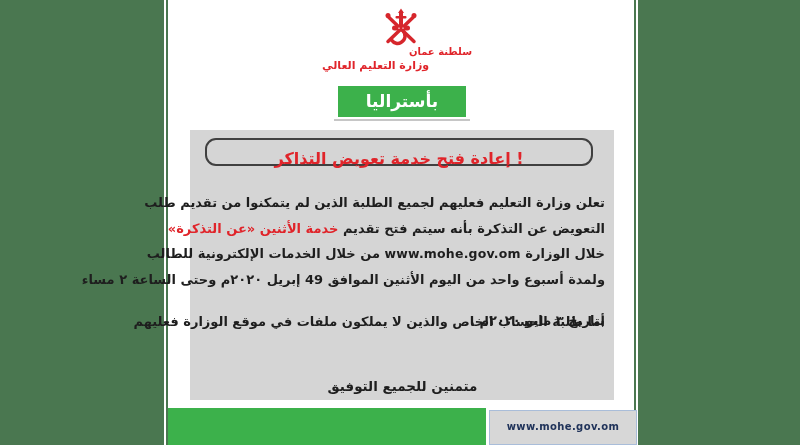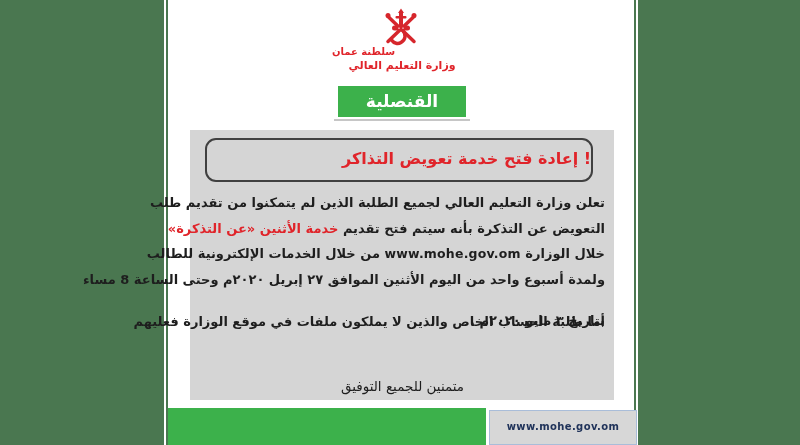--- a/index.html
+++ b/index.html
@@ -16,43 +16,43 @@
     font-family:"DejaVu Sans", sans-serif;
   }
   .abs{position:absolute;}
   
   .side-left{left:0;top:0;width:164px;height:445px;background:var(--dg);}
   .vline-left{left:166px;top:0;width:2px;height:445px;background:var(--dg);}
   .side-right{left:638px;top:0;width:162px;height:445px;background:var(--dg);}
   .vline-right{left:634px;top:0;width:2px;height:445px;background:var(--dg);}
   
   .emblem{left:380px;top:8px;width:42px;height:41px;}
-  .org1{left:332px;top:46px;width:140px;text-align:left;
+  .org1{left:332px;top:46px;width:140px;text-align:right;
         font-size:10px;font-weight:bold;color:var(--red);line-height:12px;}
-  .org2{left:322px;top:59px;width:160px;text-align:center;
+  .org2{left:322px;top:59px;width:160px;text-align:left;
         font-size:11px;font-weight:bold;color:var(--red);line-height:14px;}
   .banner{left:338px;top:86px;width:128px;height:31px;background:var(--bg);
         color:#ffffff;font-size:17px;font-weight:bold;text-align:center;line-height:30px;}
   .banner-shadow{left:334px;top:119px;width:136px;height:2px;background:#c6c6c6;}
   
   .graybox{left:190px;top:130px;width:424px;height:270px;background:var(--gray);}
-  .titlebox{left:205px;top:138px;width:388px;height:44px;border:2px solid #404040;
+  .titlebox{left:205px;top:138px;width:388px;height:28px;border:2px solid #404040;
         border-radius:11px;color:var(--red);font-size:16px;font-weight:bold;
-        line-height:37px;}
+        text-align:center;line-height:37px;}
   .para{left:200px;width:405px;color:var(--ink);font-size:13px;font-weight:bold;}
   .para1{top:190px;}
   .para1 .pline{height:25.5px;line-height:25.5px;}
   .para2{top:310px;}
   .para2 .pline{height:23px;line-height:23px;}
   .pline{text-align:justify;text-align-last:justify;white-space:nowrap;}
   .pline.last{text-align-last:right;margin-top:16px;}
   .red{color:var(--red);}
   .latin{font-size:12.5px;letter-spacing:0.2px;}
   .closing{left:200px;top:376px;width:405px;text-align:center;
-        font-size:13.5px;font-weight:normal;color:var(--ink);line-height:20px;}
+        font-size:13.5px;font-weight:bold;color:var(--ink);line-height:20px;}
   
   .footer-band{left:168px;top:408px;width:318px;height:37px;background:var(--bg);}
   .footer-web{left:489px;top:410px;width:148px;height:35px;background:#d7d7d7;
         border:1px solid #a9bdd9;color:#20335a;font-size:10px;font-weight:bold;
         text-align:center;line-height:32px;letter-spacing:0.4px;}
 </style>
 </head>
 <body>
 
 <div class="abs side-left"></div>
@@ -70,31 +70,31 @@
     <rect x="38" y="6" width="8" height="30" rx="2" stroke="none"></rect>
     <rect x="31" y="15" width="22" height="5" rx="2" stroke="none"></rect>
     <rect x="24" y="34" width="36" height="10" rx="5" stroke="none"></rect>
     <path d="M38 38 L38 41 M46 38 L46 41" stroke="#ffffff" stroke-width="2"></path>
     <path d="M46 44 C52 52 52 62 42 68 C36 71.5 28 70 24 64" stroke-width="7" fill="none" stroke-linecap="round"></path>
   </g>
 </svg>
 <div class="abs org1" dir="rtl">سلطنة عمان</div>
 <div class="abs org2" dir="rtl">وزارة التعليم العالي</div>
 
-<div class="abs banner" dir="rtl">القنصلية</div>
+<div class="abs banner" dir="rtl">بأستراليا</div>
 <div class="abs banner-shadow"></div>
 
 <div class="abs graybox"></div>
 <div class="abs titlebox" dir="rtl">! إعادة فتح خدمة تعويض التذاكر</div>
 
 <div class="abs para para1" dir="rtl">
-  <div class="pline"><span>تعلن وزارة التعليم العالي لجميع الطلبة الذين لم يتمكنوا من تقديم طلب</span></div>
+  <div class="pline"><span>تعلن وزارة التعليم فعليهم لجميع الطلبة الذين لم يتمكنوا من تقديم طلب</span></div>
   <div class="pline"><span>التعويض عن التذكرة بأنه سيتم فتح تقديم </span><span class="red">خدمة الأثنين «عن التذكرة»</span></div>
   <div class="pline"><span>خلال الوزارة </span><span class="latin">www.mohe.gov.om</span><span> من خلال الخدمات الإلكترونية للطالب</span></div>
-  <div class="pline"><span>ولمدة أسبوع واحد من اليوم الأثنين الموافق ٢٧ إبريل ٢٠٢٠م وحتى الساعة 8 مساء</span></div>
+  <div class="pline"><span>ولمدة أسبوع واحد من اليوم الأثنين الموافق 49 إبريل ٢٠٢٠م وحتى الساعة ٢ مساء</span></div>
   <div class="pline last"><span>بتاريخ ٣ مايو ٢٠٢٠م .</span></div>
 </div>
 
 <div class="abs para para2" dir="rtl">
   <div class="pline"><span>أما طلبة الحساب الخاص والذين لا يملكون ملفات في موقع الوزارة فعليهم</span></div>
 </div>
 
 <div class="abs closing" dir="rtl">متمنين للجميع التوفيق</div>
 
 <div class="abs footer-band"></div>

